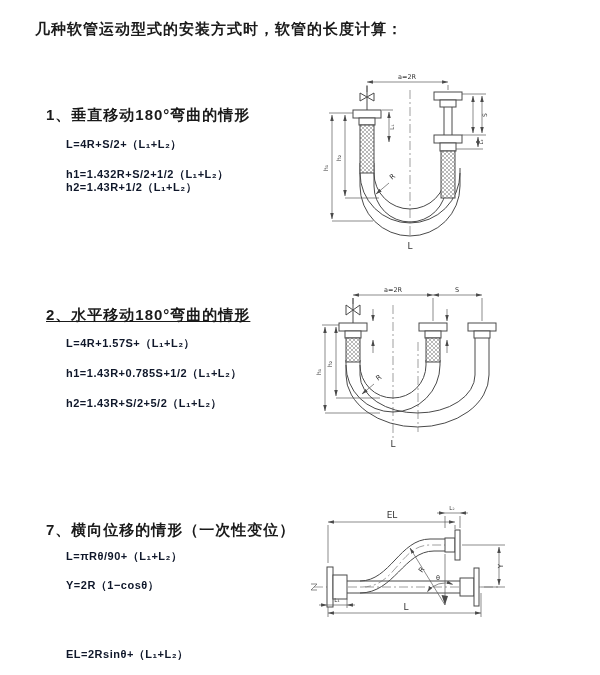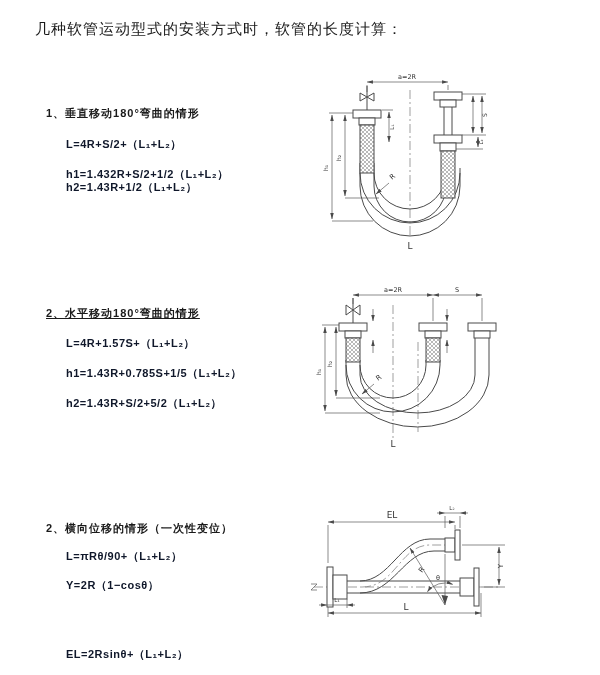--- a/index.html
+++ b/index.html
@@ -1,19 +1,19 @@
 <!DOCTYPE html>
 <html><head>
 <meta charset="utf-8">
 <style>
   html,body{margin:0;padding:0;background:#fff;}
   .page{position:relative;width:600px;height:675px;background:#ffffff;outline:1px solid #d9d9d9;
         font-family:"Liberation Sans","DejaVu Sans",sans-serif;color:#1a1a1a;overflow:hidden;}
-  .title{position:absolute;left:35px;top:20px;font-size:15px;font-weight:normal;letter-spacing:1px;}
-  .sec-heading{position:absolute;font-size:11px;font-weight:bold;letter-spacing:1px;}
+  .title{position:absolute;left:35px;top:20px;font-size:15px;font-weight:bold;letter-spacing:1px;}
+  .sec-heading{position:absolute;font-size:15px;font-weight:bold;letter-spacing:1px;}
   .formula{position:absolute;font-size:11px;font-weight:bold;color:#0f172a;letter-spacing:0.5px;}
   svg{position:absolute;}
   svg text{font-family:"DejaVu Sans",sans-serif;fill:#333;}
   .dwg{stroke:#4a4a4a;fill:none;stroke-width:1;}
   .thin{stroke:#5a5a5a;fill:none;stroke-width:0.7;}
   .cl{stroke:#777;fill:none;stroke-width:0.7;stroke-dasharray:9 3 2 3;}
   .solid{fill:#4a4a4a;stroke:none;}
 </style>
 </head>
 <body>
@@ -101,21 +101,21 @@
     </g>
     <g>
       <line class="thin" x1="74" y1="115" x2="61" y2="126" marker-end="url(#a1)"></line>
       <text font-size="7" transform="rotate(-40 77,112)" x="77" y="112">R</text>
     </g>
     <text x="95" y="181" font-size="9" text-anchor="middle">L</text>
   </svg>
 
   <div class="sec-heading" style="left:46px;top:306px;text-decoration:underline;">2、水平移动180°弯曲的情形</div>
   <div class="formula" style="left:66px;top:336px;">L=4R+1.57S+（L₁+L₂）</div>
-  <div class="formula" style="left:66px;top:366px;">h1=1.43R+0.785S+1/5（L₁+L₂）</div>
+  <div class="formula" style="left:66px;top:366px;">h1=1.43R+0.785S+1/2（L₁+L₂）</div>
   <div class="formula" style="left:66px;top:396px;">h2=1.43R+S/2+5/2（L₁+L₂）</div>
 
   <svg style="left:310px;top:280px;" width="290" height="178" viewBox="0 0 290 178">
     <defs>
       <marker id="a2" markerWidth="9" markerHeight="6" refX="8.5" refY="2.5" orient="auto-start-reverse">
         <path d="M0,0 L9,2.5 L0,5 z" fill="#4a4a4a"></path>
       </marker>
       <pattern id="br2" width="4" height="4" patternUnits="userSpaceOnUse">
         <rect width="4" height="4" fill="#fff"></rect>
         <path d="M0,0 L4,4 M4,0 L0,4" stroke="#8a8a8a" stroke-width="0.6"></path>
@@ -180,21 +180,21 @@
       <line class="thin" x1="26" y1="118" x2="70" y2="118"></line>
       <text font-size="6" text-anchor="middle" transform="rotate(-90 22,84)" x="22" y="84">h₂</text>
     </g>
     <g>
       <line class="thin" x1="64" y1="104" x2="52" y2="114" marker-end="url(#a2)"></line>
       <text font-size="7" transform="rotate(-35 68,101)" x="68" y="101">R</text>
     </g>
     <text x="83" y="167" font-size="9" text-anchor="middle">L</text>
   </svg>
 
-  <div class="sec-heading" style="left:46px;top:521px;">2、横向位移的情形（一次性变位）</div>
+  <div class="sec-heading" style="left:46px;top:521px;">7、横向位移的情形（一次性变位）</div>
   <div class="formula" style="left:66px;top:549px;">L=πRθ/90+（L₁+L₂）</div>
   <div class="formula" style="left:66px;top:578px;">Y=2R（1−cosθ）</div>
   <div class="formula" style="left:66px;top:606px;margin-top:41px;">EL=2Rsinθ+（L₁+L₂）</div>
 
   <svg style="left:300px;top:498px;" width="300" height="152" viewBox="0 0 300 152">
     <defs>
       <marker id="a3" markerWidth="9" markerHeight="6" refX="8.5" refY="2.5" orient="auto-start-reverse">
         <path d="M0,0 L9,2.5 L0,5 z" fill="#4a4a4a"></path>
       </marker>
     </defs>

